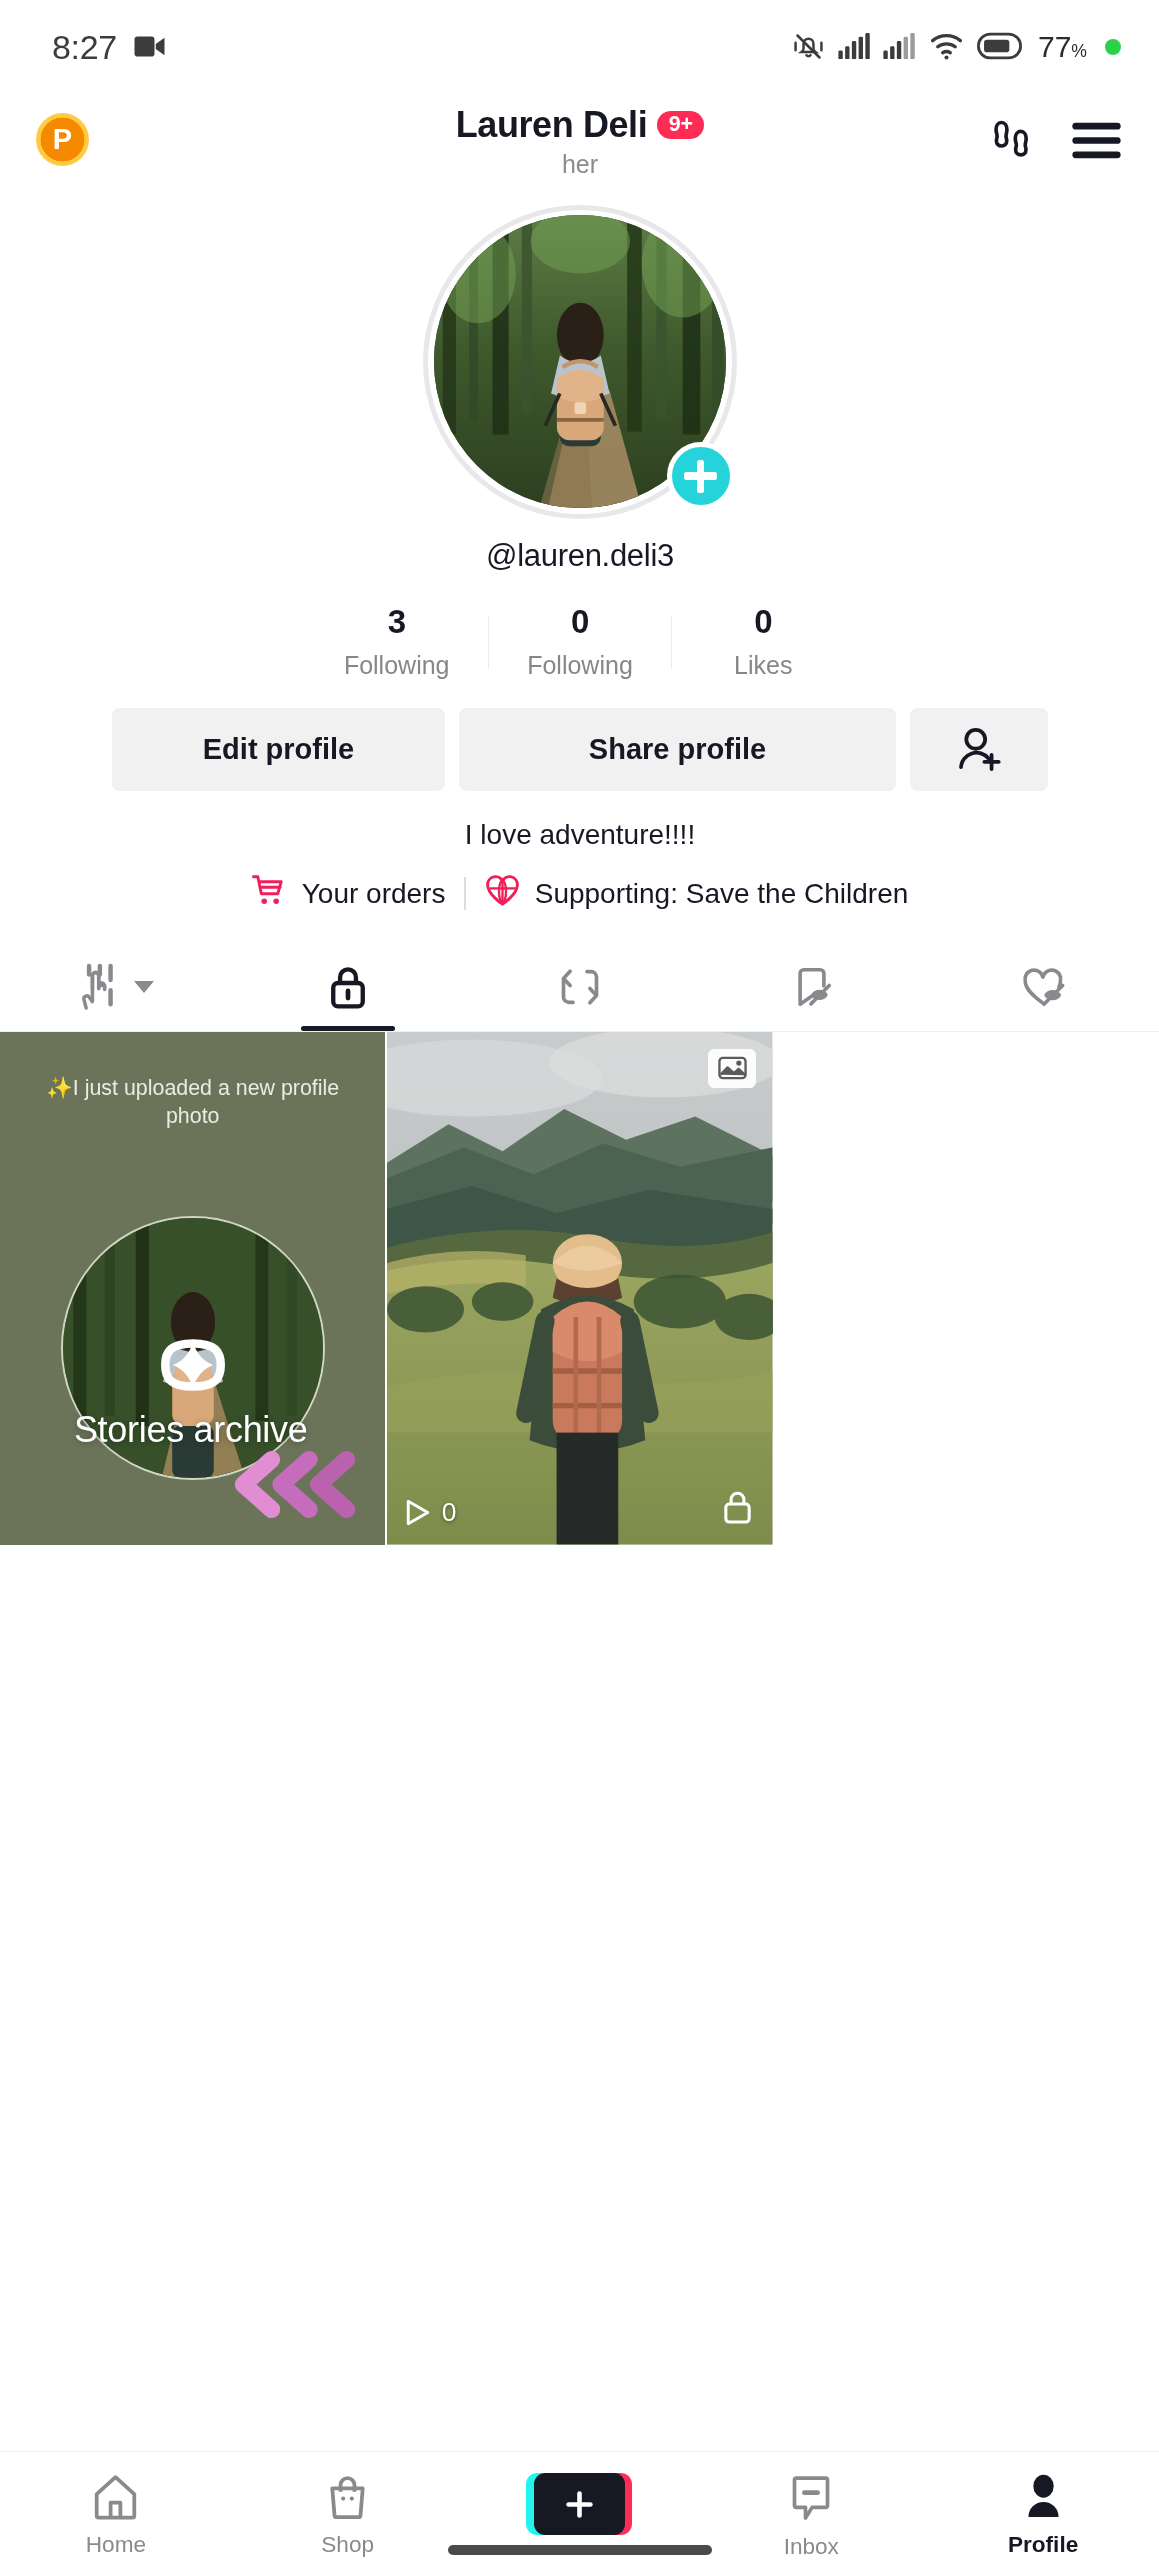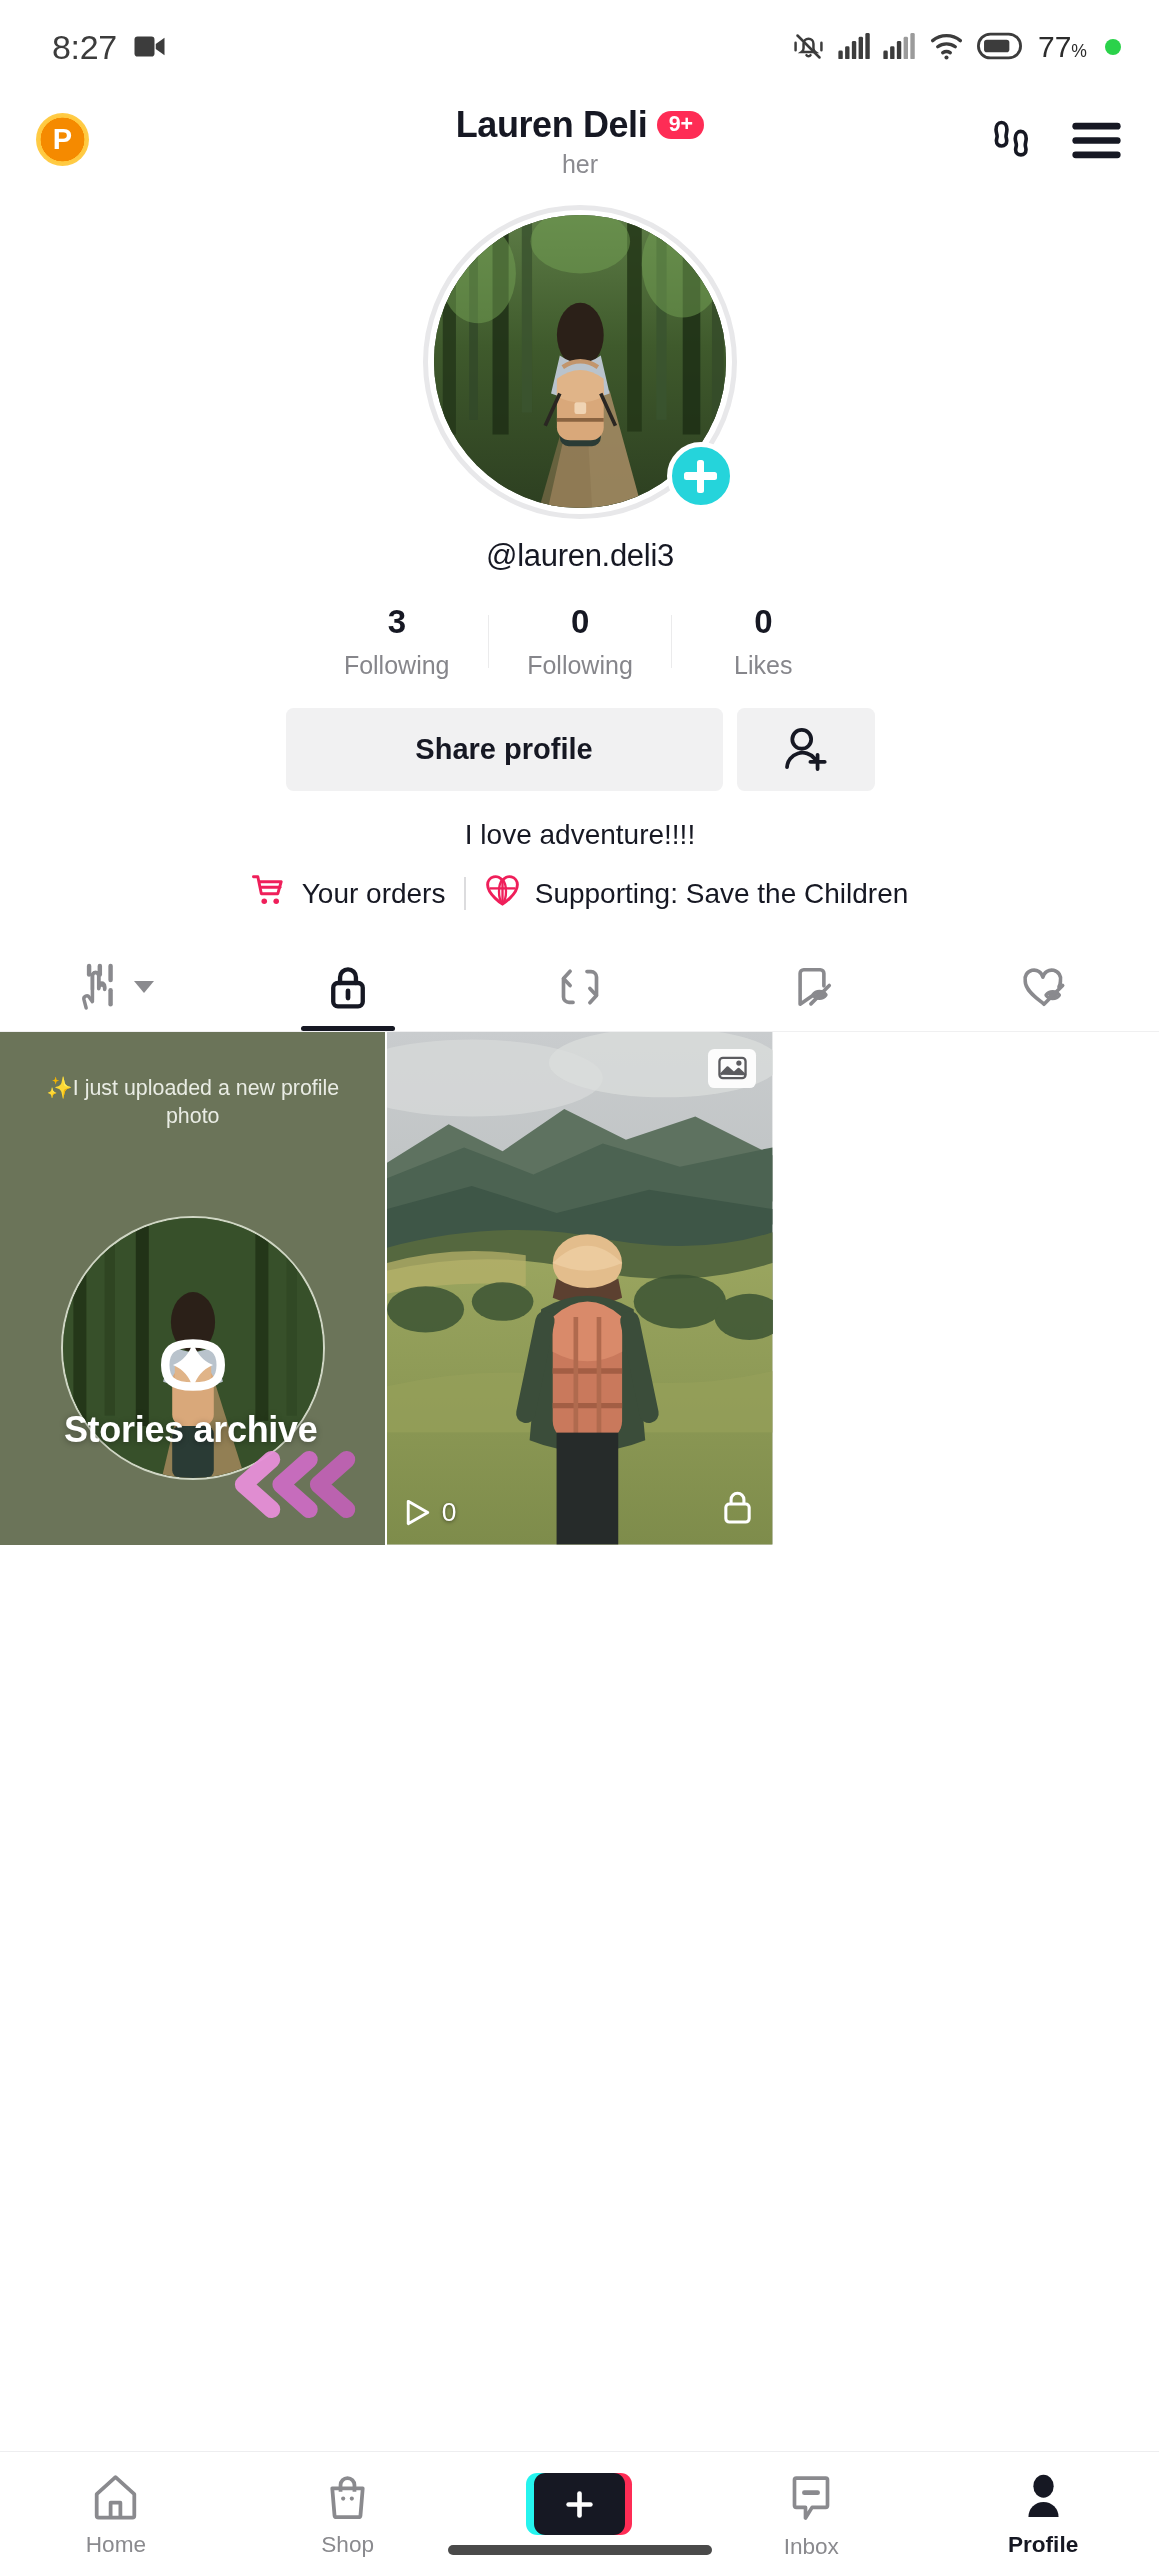--- a/index.html
+++ b/index.html
@@ -69,21 +69,21 @@
   .grid { display:grid; grid-template-columns:repeat(3, 1fr); gap:1.9px; }
   .cell { position:relative; aspect-ratio:614/816; overflow:hidden; }
   .cell.empty { background:#fff; }
 
   
   .story-bg { position:absolute; inset:0; background:#6b7459; }
   .story-cap { position:absolute; top:43px; left:0; right:0; text-align:center; color:#e9ece4; font-size:21.4px; line-height:1.28; padding:0 25px; }
   .story-circle { position:absolute; left:50%; top:184px; transform:translateX(-50%); width:264px; height:264px; border-radius:50%;
                   border:2.5px solid #cfd6c4; overflow:hidden; }
   .story-star { position:absolute; left:50%; top:296px; transform:translateX(-50%); width:88px; height:74px; }
-  .story-title { position:absolute; left:0; right:4px; top:377px; text-align:center; color:#fff; font-size:36px; font-weight:700; letter-spacing:-0.3px;
+  .story-title { position:absolute; left:0; right:4px; top:377px; text-align:center; color:#fff; font-size:36px; font-weight:400; letter-spacing:-0.3px;
                  text-shadow:0 1.3px 6.3px rgba(0,0,0,.35); }
   .story-chevrons { position:absolute; right:19px; top:415px; display:flex; gap:-3.8px; }
 
   
   .photo-badge { position:absolute; top:16.4px; right:16.4px; width:48px; height:39px; background:rgba(255,255,255,.92); border-radius:6.3px;
                  display:flex; align-items:center; justify-content:center; }
   .play-row { position:absolute; left:16.4px; bottom:16.4px; display:flex; align-items:center; gap:10px; color:#fff; font-size:26.4px;
               text-shadow:0 0.6px 3.8px rgba(0,0,0,.5); }
   .lock-corner { position:absolute; right:19px; bottom:17.6px; }
 
@@ -243,20 +243,21 @@
     <div class="stat-lbl">Following</div>
   </div>
   <div class="stat-div"></div>
   <div class="stat">
     <div class="stat-num">0</div>
     <div class="stat-lbl">Likes</div>
   </div>
 </div>
 
 <div class="actions">
+  <button class="btn btn-edit">Edit profile</button>
   <button class="btn btn-share">Share profile</button>
   <button class="btn btn-icon">
     <svg width="49" height="49" viewBox="0 0 26 26" fill="none" stroke="#161823" stroke-width="2" stroke-linecap="round">
       <circle cx="11" cy="7.6" r="5"></circle>
       <path d="M3.2 22.4a8.2 8.2 0 0 1 14.6-4.6"></path>
       <path d="M19.4 15.8v7.6M15.6 19.6h7.6"></path>
     </svg>
   </button>
 </div>
 

